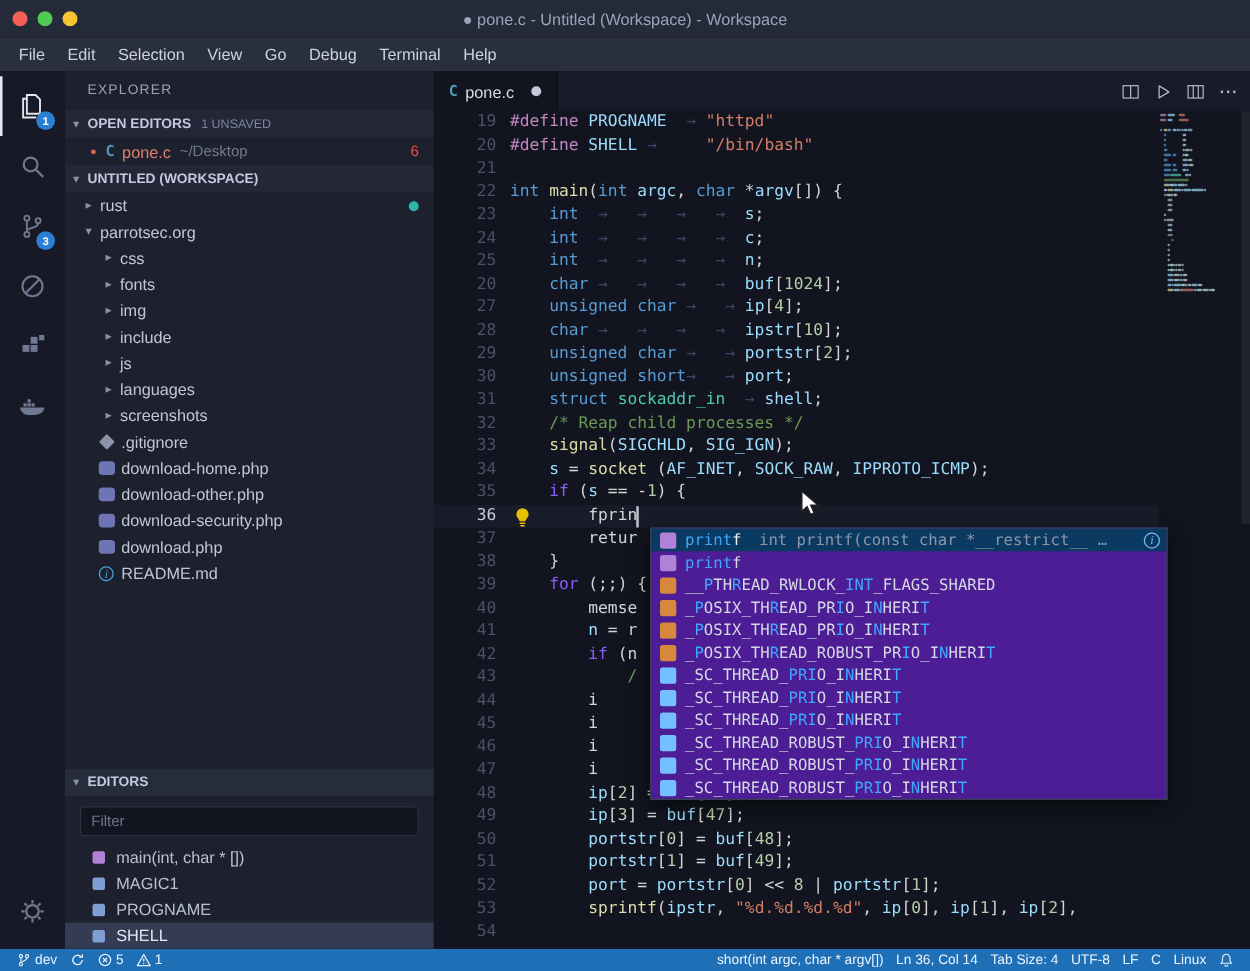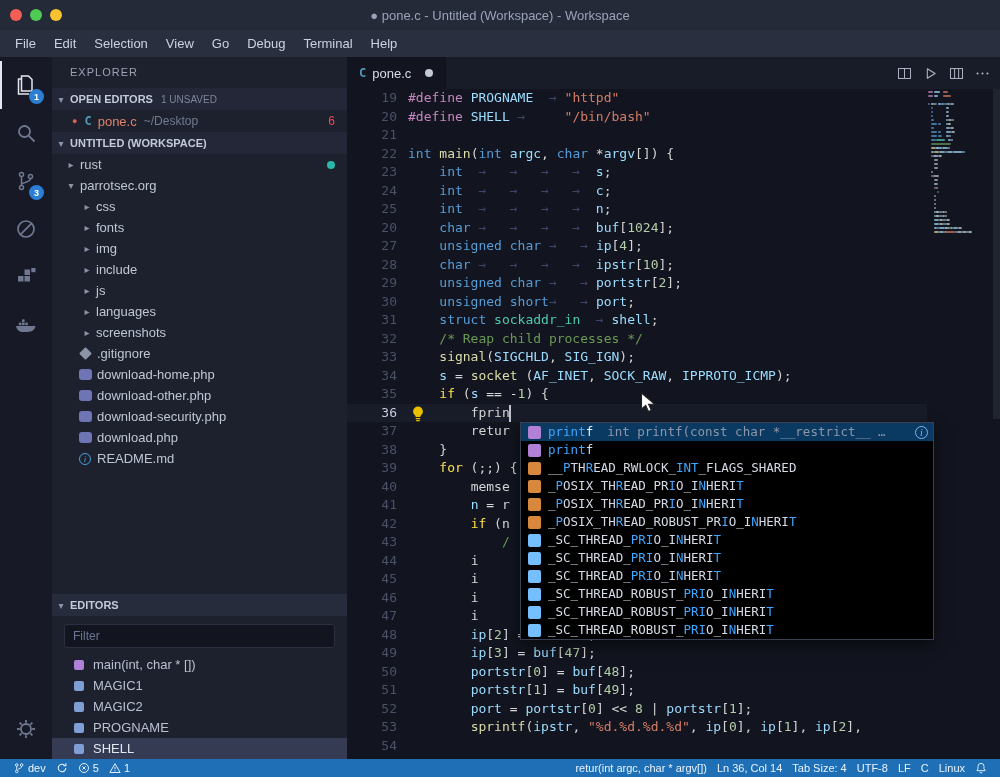--- a/index.html
+++ b/index.html
@@ -70,32 +70,32 @@
   .tab-actions svg{width:17px;height:17px}
 
   .code-area{flex:1;position:relative;overflow:hidden;font-family:"DejaVu Sans Mono","Liberation Mono",monospace;
     font-size:13px;line-height:18.5px}
   .curline{position:absolute;left:0;right:73px;height:18.5px;background:rgba(130,150,200,.06)}
   .gutter{position:absolute;left:0;top:0;width:50px;text-align:right;color:#4a5168;user-select:none}
   .gutter .ln{height:18.5px}
   .gutter .ln.active{color:#c6ccdc}
   .code{position:absolute;left:61px;top:0;right:78px}
   .cl{height:18.5px;white-space:pre}
-  .tk-pp{color:#c586c0}.tk-ctl{color:#fde047}.tk-kw{color:#569cd6}.tk-ty{color:#4ec9b0}.tk-fn{color:#dcdcaa}
+  .tk-pp{color:#c586c0}.tk-ctl{color:#8b5cf6}.tk-kw{color:#569cd6}.tk-ty{color:#4ec9b0}.tk-fn{color:#dcdcaa}
   .tk-v{color:#9cdcfe}.tk-n{color:#b5cea8}.tk-s{color:#d47d66}.tk-cm{color:#6a9955}.tk-p{color:#d4d4d4}.tk-ws{color:#3b4566}
   .caret{position:absolute;width:2px;height:17px;background:#bfc3cf}
   .lightbulb{position:absolute;width:14px;height:14px}
 
   .minimap{position:absolute;right:8px;top:2px;width:64px}
   .mm-row{height:2px;margin-bottom:2px;position:relative}
   .mm-row span{position:absolute;top:0;height:2px;border-radius:1px;opacity:.7}
   .vscroll{position:absolute;right:0;top:0;width:7px;height:330px;background:rgba(180,190,210,.09)}
 
   
-  .suggest{position:absolute;left:173px;top:333px;width:414px;background:#000000;border:1px solid #3a4054;
+  .suggest{position:absolute;left:173px;top:333px;width:414px;background:#4c1d95;border:1px solid #3a4054;
     box-shadow:0 5px 14px rgba(0,0,0,.55);z-index:5;font-size:12.5px}
   .sg-row{height:18px;display:flex;align-items:center;padding:0 5px;color:#d4d9e4;white-space:nowrap;overflow:hidden}
   .sg-row.selected{background:#0a3a61}
   .sg-ico{width:13px;height:13px;border-radius:2px;margin:0 7px 0 2px;flex:0 0 13px}
   .k-function{background:#b180d7}.k-enum{background:#d8883d}.k-variable{background:#75beff}
   .sg-label{white-space:pre}
   .hl{color:#3fa7ff}
   .sg-row.selected .sg-label{color:#e8eef8}
   .sg-detail{color:#8d95a8;margin-left:14px;overflow:hidden;flex:1}
   .sg-info{flex:0 0 13px;margin-left:8px;width:13px;height:13px;border:1px solid #79b8f3;border-radius:50%;color:#79b8f3;
@@ -310,24 +310,20 @@
         </div>
         <input class="filter-box" placeholder="Filter" style="">
         <div id="outline-list">
             <div class="ol-row">
               <span class="sym" style="background: rgb(177, 128, 215);"></span>
               <span>main(int, char * [])</span>
             </div>
             <div class="ol-row">
               <span class="sym" style="background: rgb(127, 159, 212);"></span>
               <span>MAGIC1</span>
-            </div>
-            <div class="ol-row">
-              <span class="sym" style="background: rgb(127, 159, 212);"></span>
-              <span>MAGIC2</span>
             </div>
             <div class="ol-row">
               <span class="sym" style="background: rgb(127, 159, 212);"></span>
               <span>PROGNAME</span>
             </div>
             <div class="ol-row selected">
               <span class="sym" style="background: rgb(127, 159, 212);"></span>
               <span>SHELL</span>
             </div>
           </div>
@@ -777,21 +773,21 @@
               <path d="M8 2.2L14.8 14H1.2z" fill="none" stroke="currentColor" stroke-width="1.3" stroke-linejoin="round"></path>
               <path d="M8 6.5v3.2" fill="none" stroke="currentColor" stroke-width="1.3"></path>
               <circle cx="8" cy="11.8" r=".8" fill="currentColor"></circle>
             </svg>
           </span>
           <span>1</span>
         </div>
       </div>
     <div class="sb-right" id="sb-right">
         <div class="sb-item">
-          <span>retur(int argc, char * argv[])</span>
+          <span>short(int argc, char * argv[])</span>
         </div>
         <div class="sb-item">
           <span>Ln 36, Col 14</span>
         </div>
         <div class="sb-item">
           <span>Tab Size: 4</span>
         </div>
         <div class="sb-item">
           <span>UTF-8</span>
         </div>

